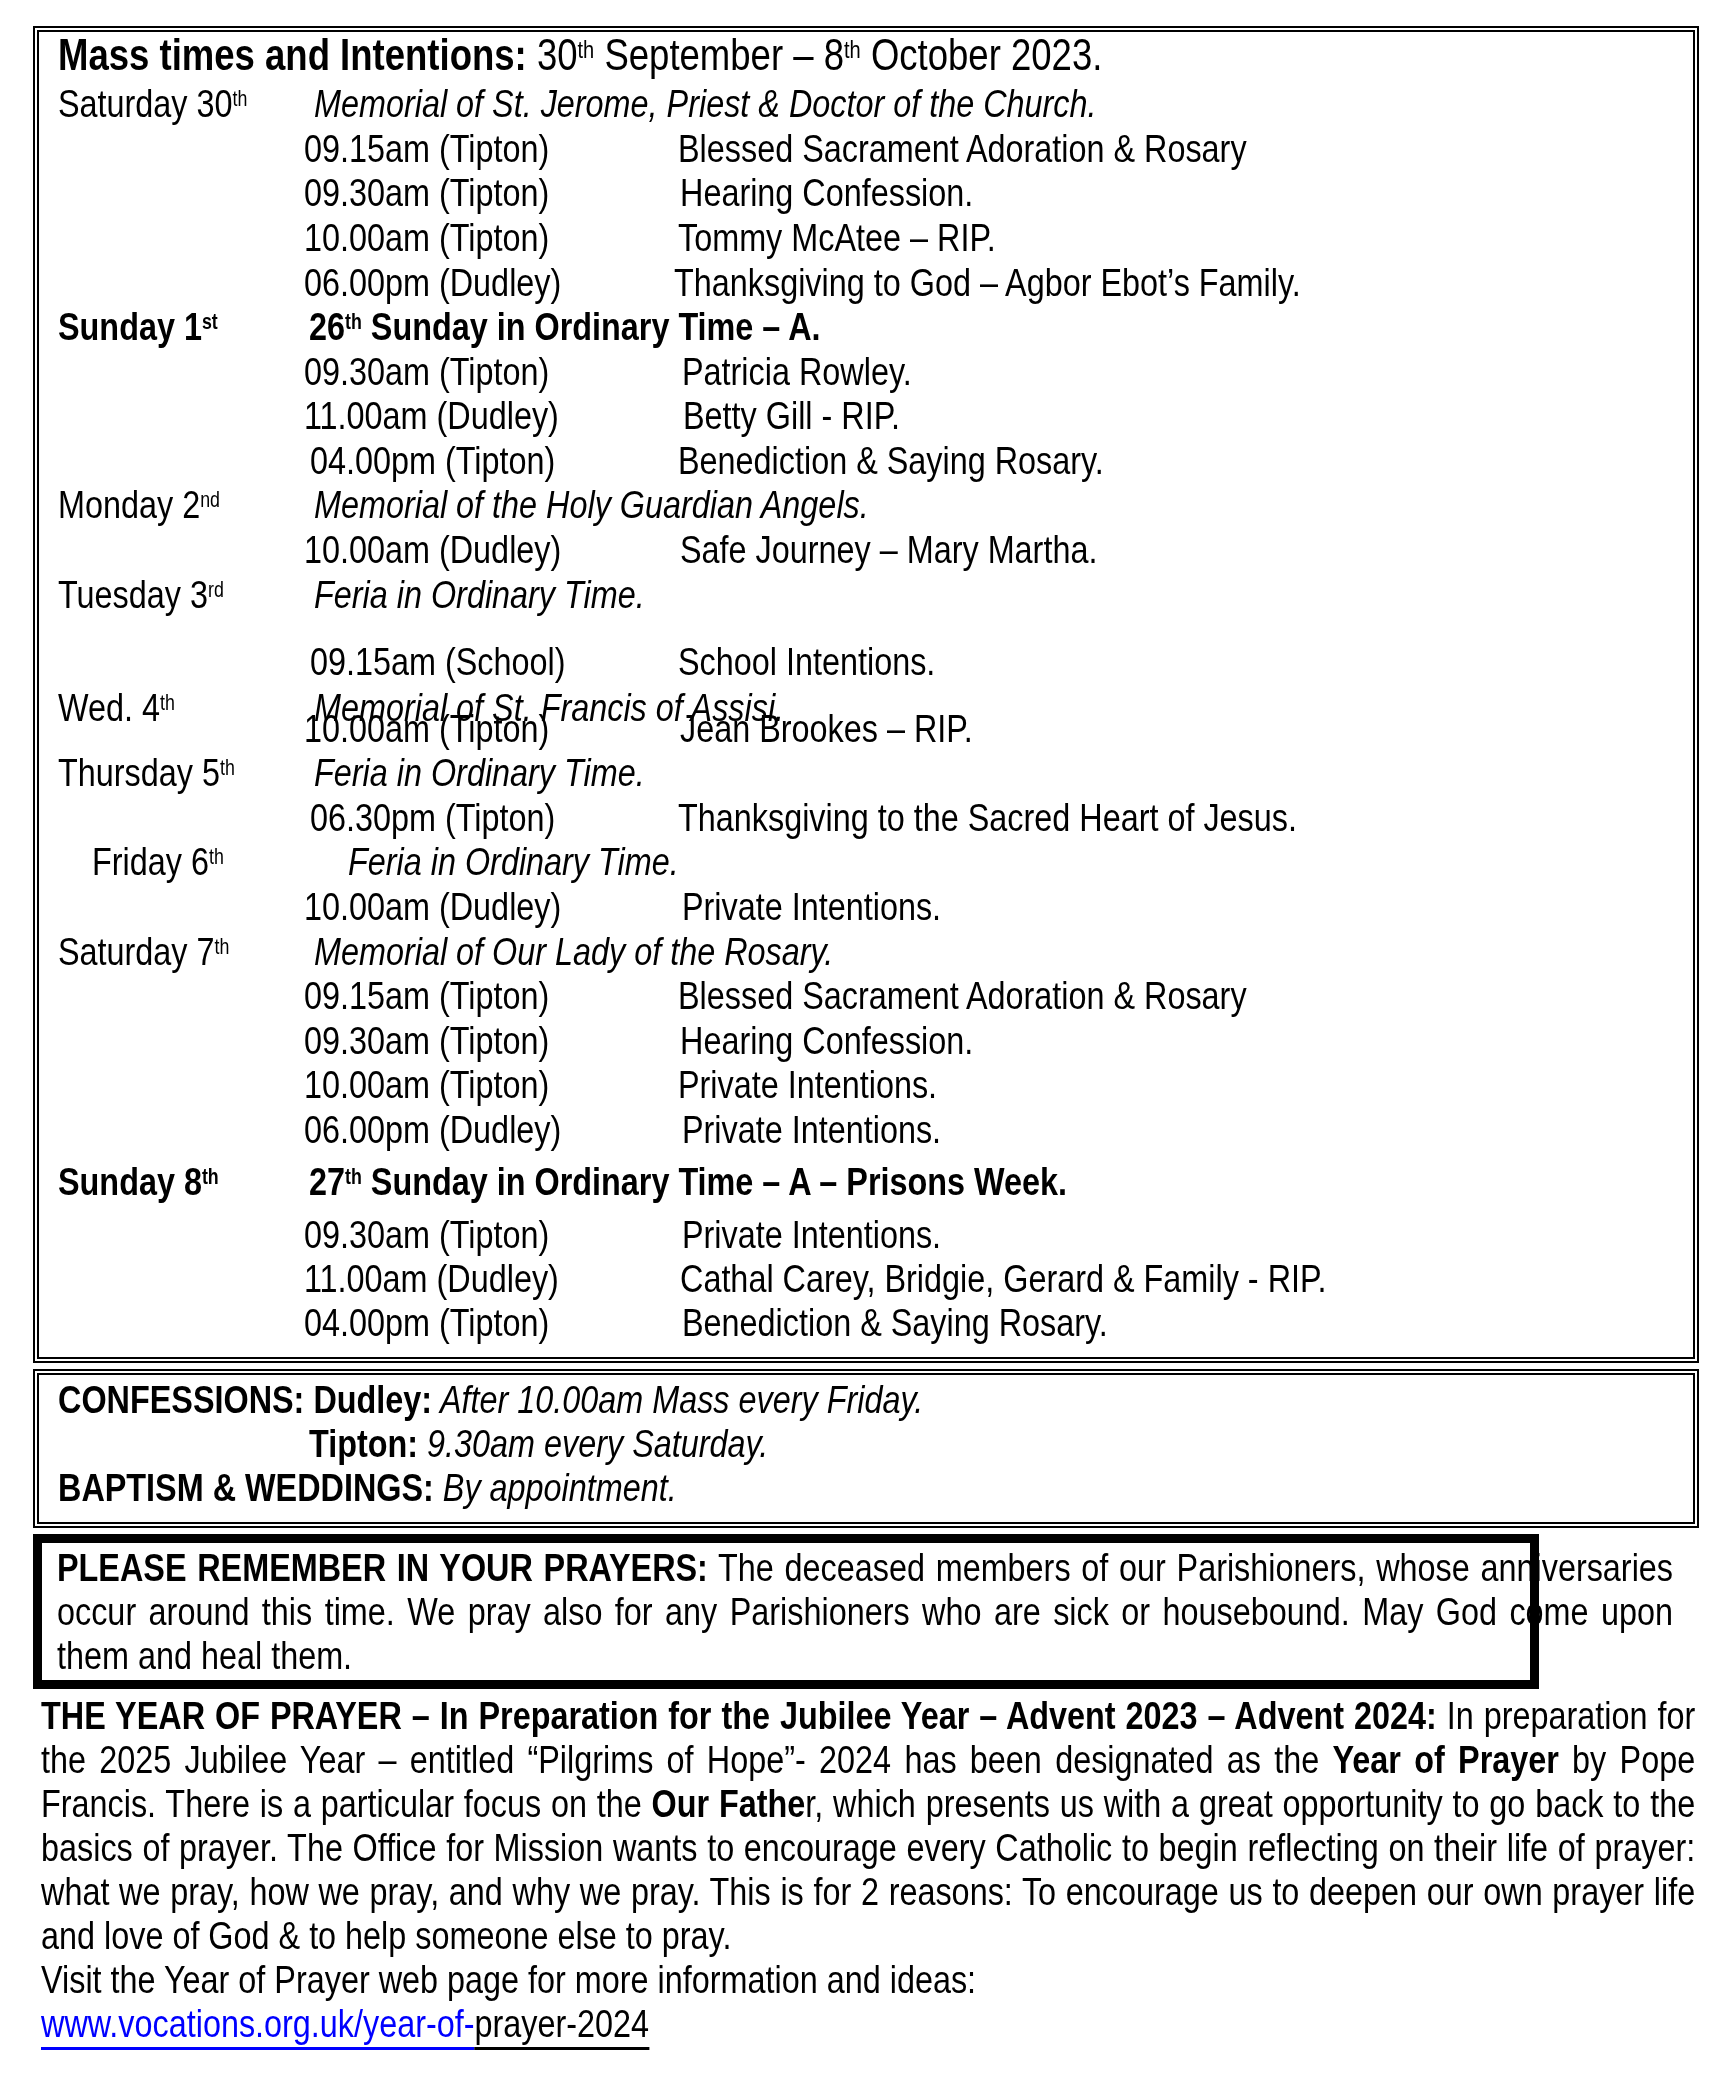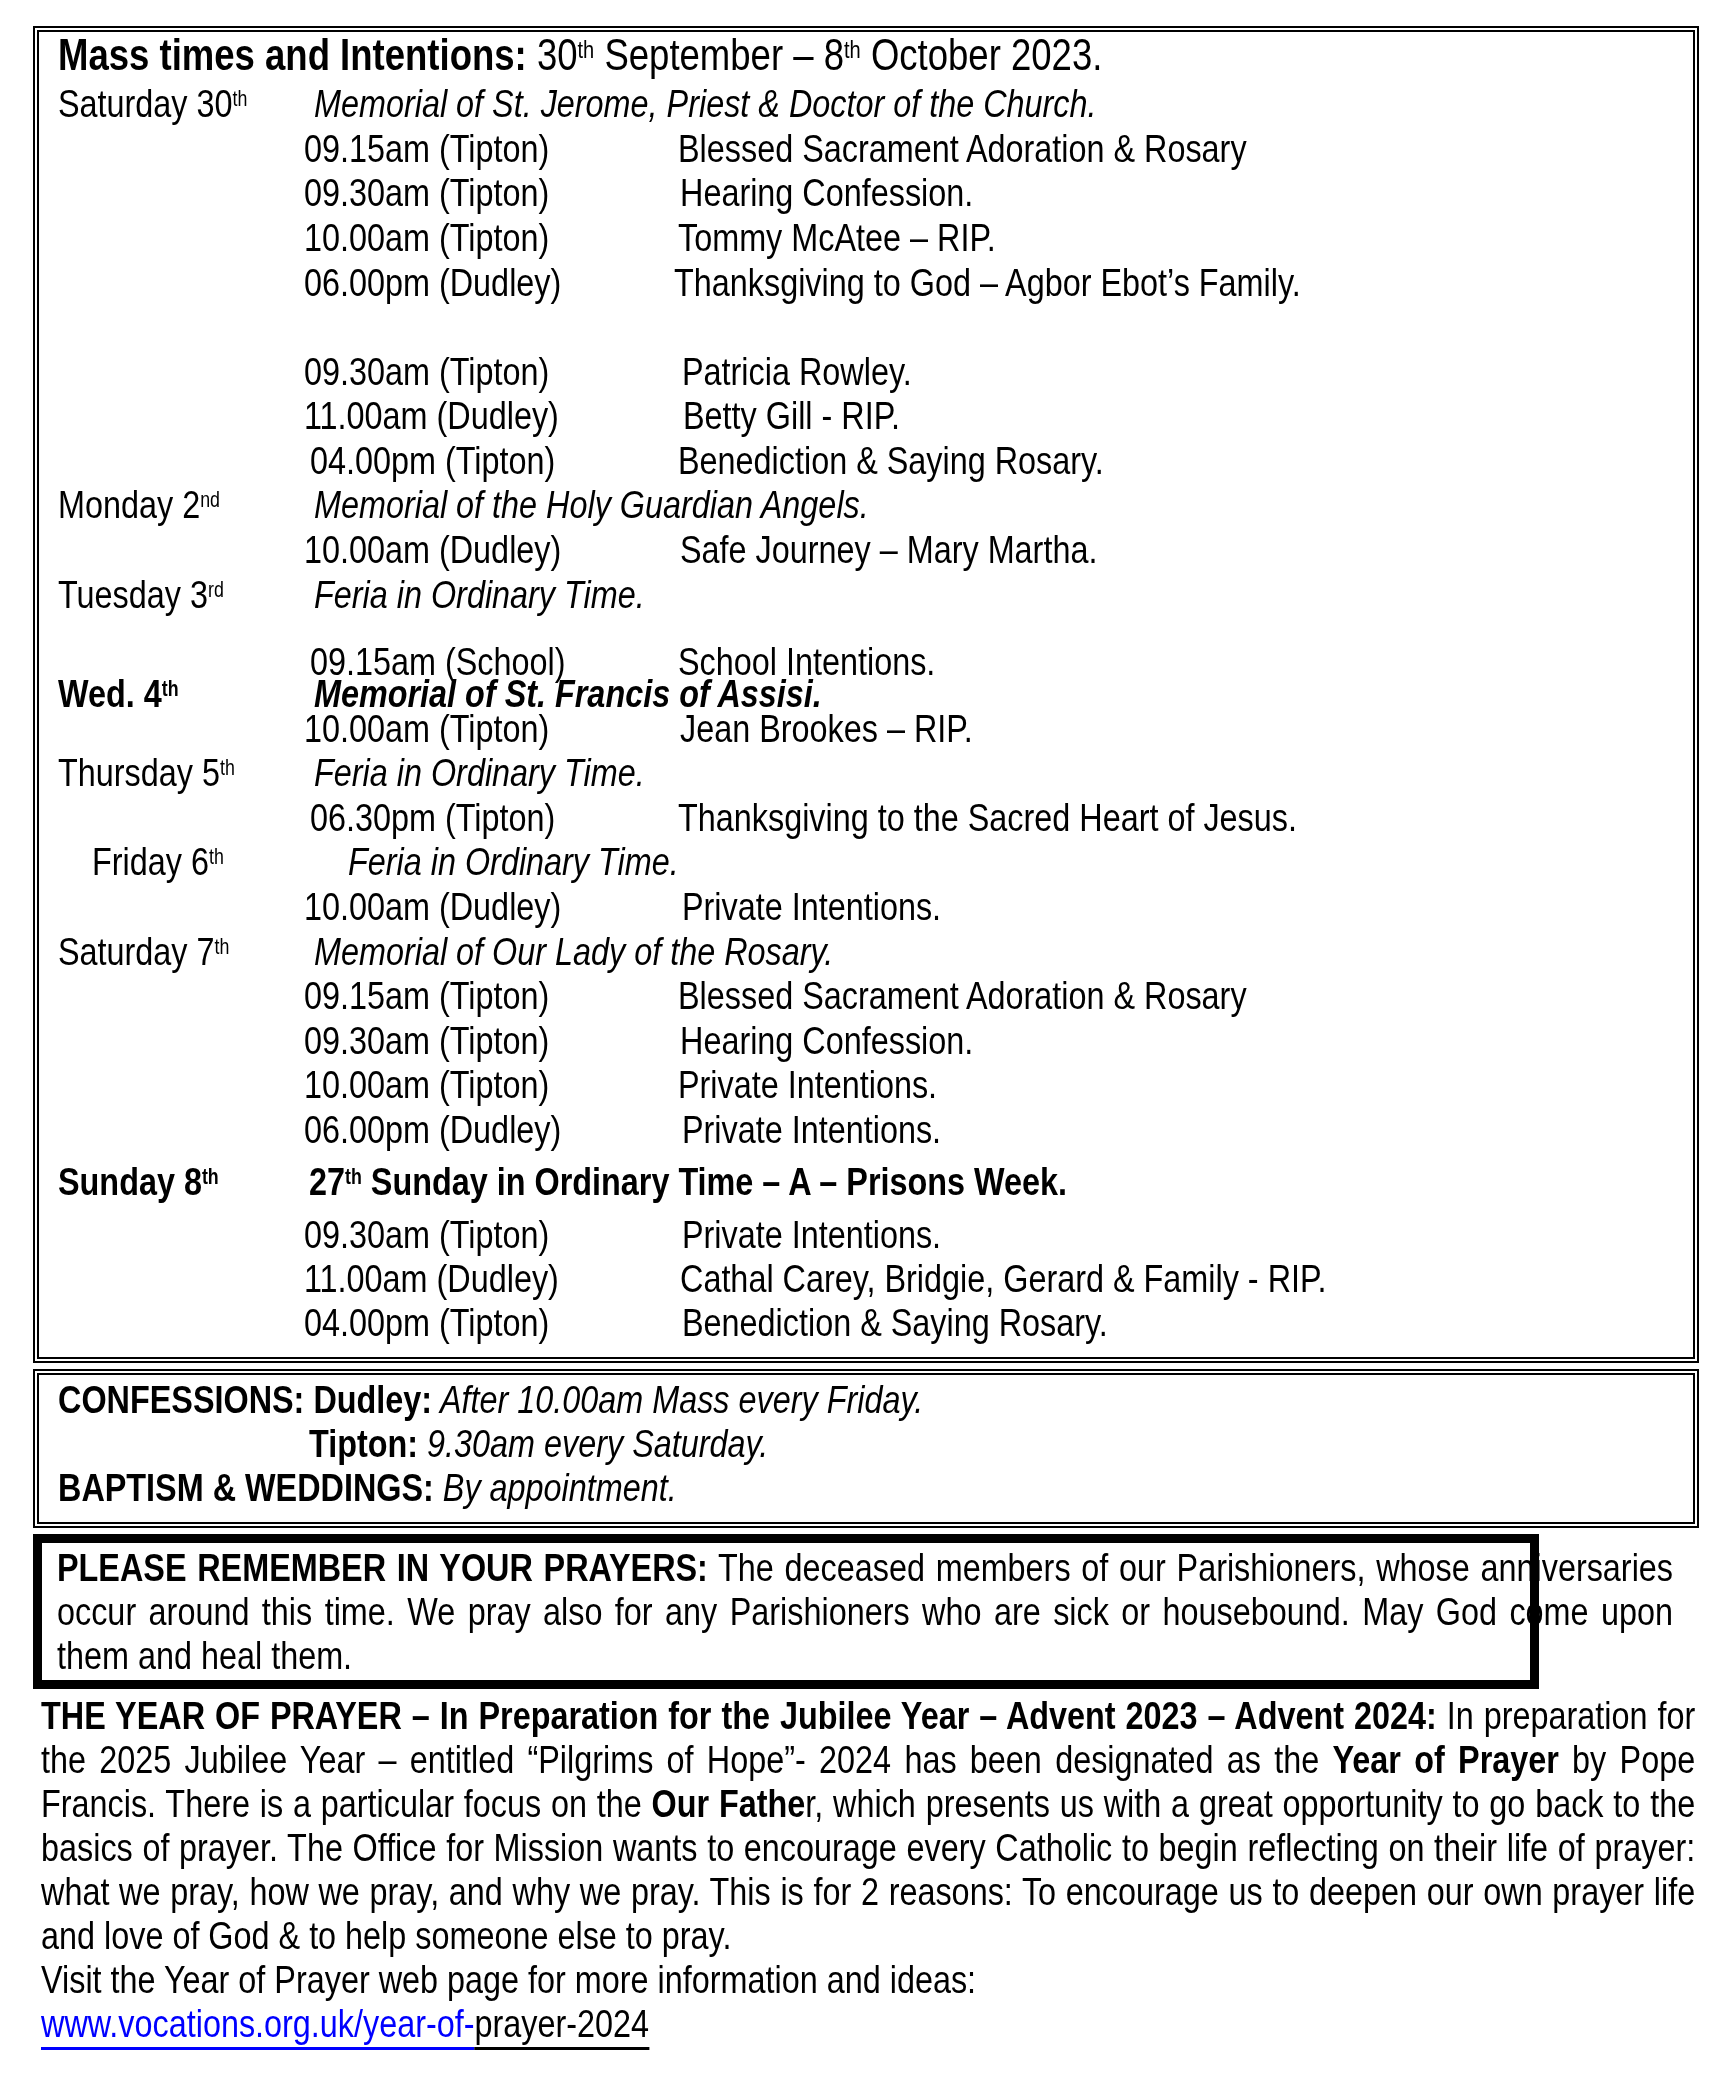--- a/index.html
+++ b/index.html
@@ -45,20 +45,24 @@
       <span class="cell" style="left:641px;">Hearing Confession.</span>
     </div>
     <div class="ln" style="top:184px;">
       <span class="cell" style="left:265px;">10.00am (Tipton)</span>
       <span class="cell" style="left:639px;">Tommy McAtee – RIP.</span>
     </div>
     <div class="ln" style="top:229px;">
       <span class="cell" style="left:265px;">06.00pm (Dudley)</span>
       <span class="cell" style="left:635px;">Thanksgiving to God – Agbor Ebot’s Family.</span>
     </div>
+    <div class="ln" style="top:273px;">
+      <span class="cell b" style="left:19px;"><span>Sunday 1</span><sup>st</sup></span>
+      <span class="cell b" style="left:270px;"><span>26</span><sup>th</sup><span> Sunday in Ordinary Time – A.</span></span>
+    </div>
     <div class="ln" style="top:318px;">
       <span class="cell" style="left:265px;">09.30am (Tipton)</span>
       <span class="cell" style="left:643px;">Patricia Rowley.</span>
     </div>
     <div class="ln" style="top:362px;">
       <span class="cell" style="left:265px;">11.00am (Dudley)</span>
       <span class="cell" style="left:644px;">Betty Gill - RIP.</span>
     </div>
     <div class="ln" style="top:407px;">
       <span class="cell" style="left:271px;">04.00pm (Tipton)</span>
@@ -73,21 +77,21 @@
       <span class="cell" style="left:641px;">Safe Journey – Mary Martha.</span>
     </div>
     <div class="ln" style="top:541px;">
       <span class="cell" style="left:19px;"><span>Tuesday 3</span><sup>rd</sup></span>
       <span class="cell" style="left:275px;"><i>Feria in Ordinary Time.</i></span>
     </div>
     <div class="ln" style="top:585px;margin-top:23px;">
       <span class="cell" style="left:271px;">09.15am (School)</span>
       <span class="cell" style="left:639px;">School Intentions.</span>
     </div>
-    <div class="ln" style="top:640px;font-weight:bold;">
+    <div class="ln" style="top:654px;">
       <span class="cell" style="left:19px;"><span>Wed. 4</span><sup>th</sup></span>
       <span class="cell" style="left:275px;"><i>Memorial of St. Francis of Assisi.</i></span>
     </div>
     <div class="ln" style="top:675px;">
       <span class="cell" style="left:265px;">10.00am (Tipton)</span>
       <span class="cell" style="left:641px;">Jean Brookes – RIP.</span>
     </div>
     <div class="ln" style="top:719px;">
       <span class="cell" style="left:19px;"><span>Thursday 5</span><sup>th</sup></span>
       <span class="cell" style="left:275px;"><i>Feria in Ordinary Time.</i></span>

